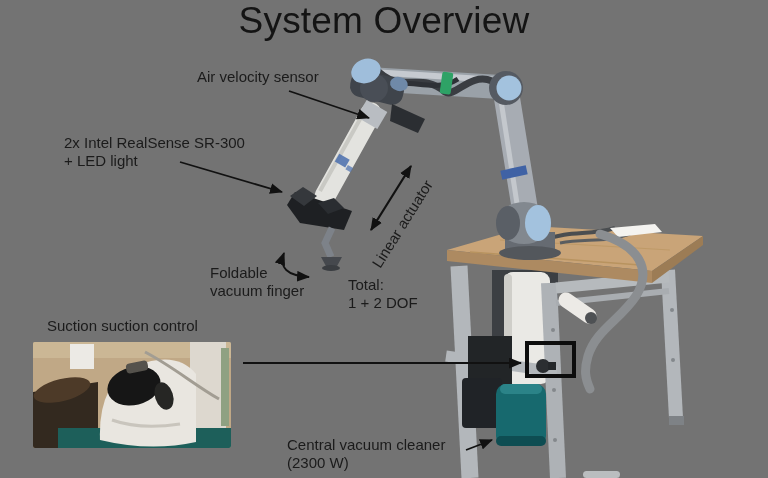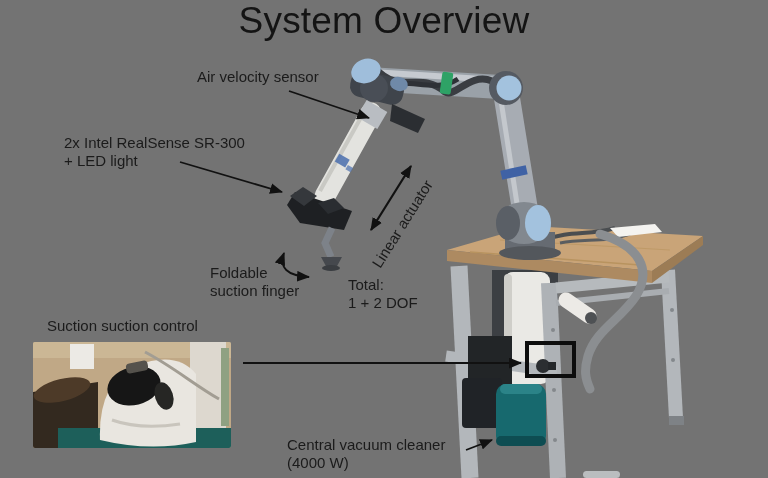--- a/index.html
+++ b/index.html
@@ -179,23 +179,23 @@
 
   <div class="lbl" style="left:197px;top:68px;">Air velocity sensor</div>
 
 
   <div class="lbl" style="left:64px;top:134px;">2x Intel RealSense SR-300
 + LED light</div>
 
   <div class="lbl lbl-rotated" style="left:384px;top:253px;">Linear actuator</div>
 
   <div class="lbl" style="left:210px;top:264px;">Foldable
-suction finger</div>
+vacuum finger</div>
 
   <div class="lbl" style="left:348px;top:276px;">Total:
 1 + 2 DOF</div>
 
   <div class="lbl" style="left:47px;top:317px;">Suction suction control</div>
 
   <div class="lbl" style="left:287px;top:436px;">Central vacuum cleaner
-(4000 W)</div>
+(2300 W)</div>
 
 </div>
 
 </body></html>

